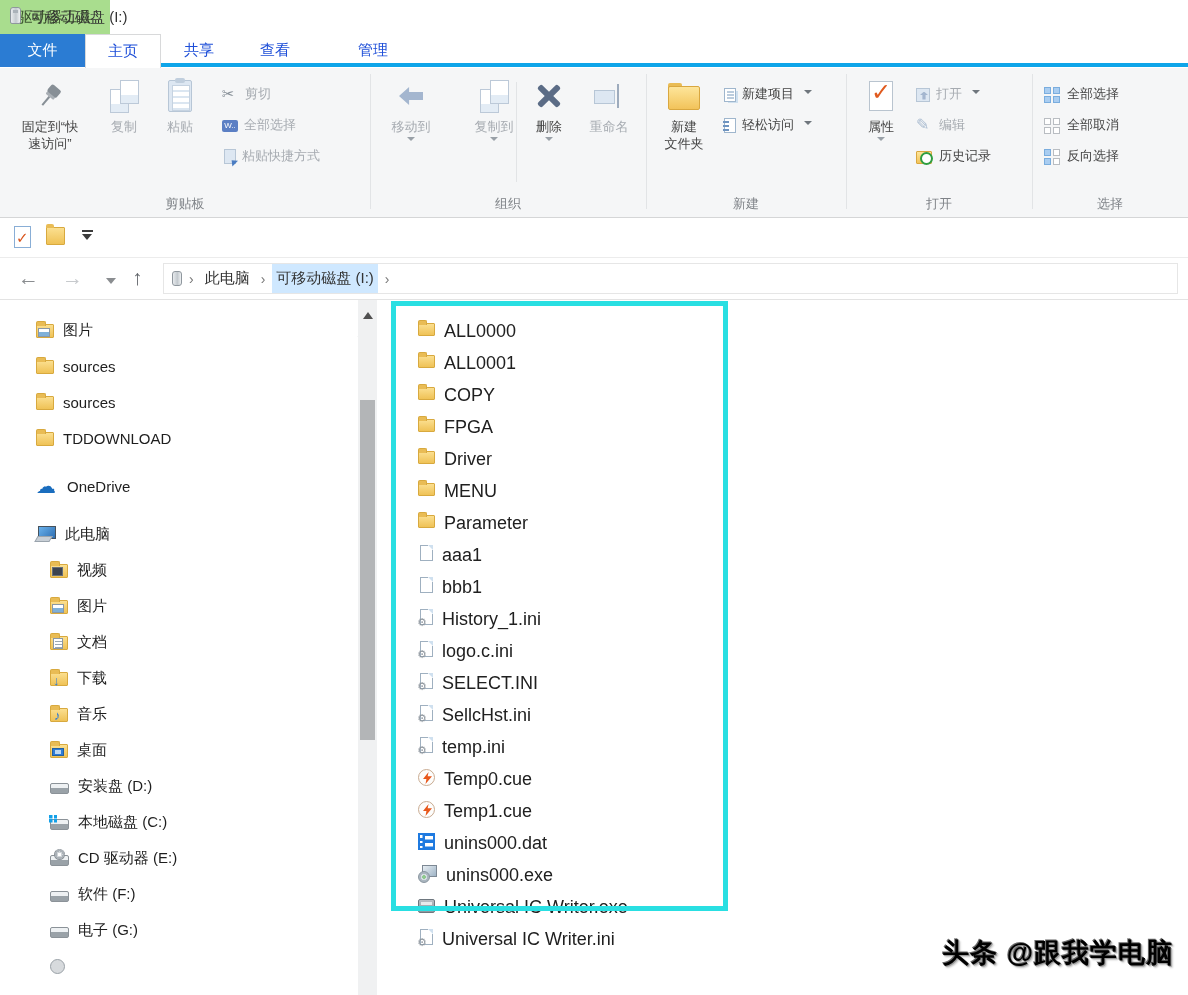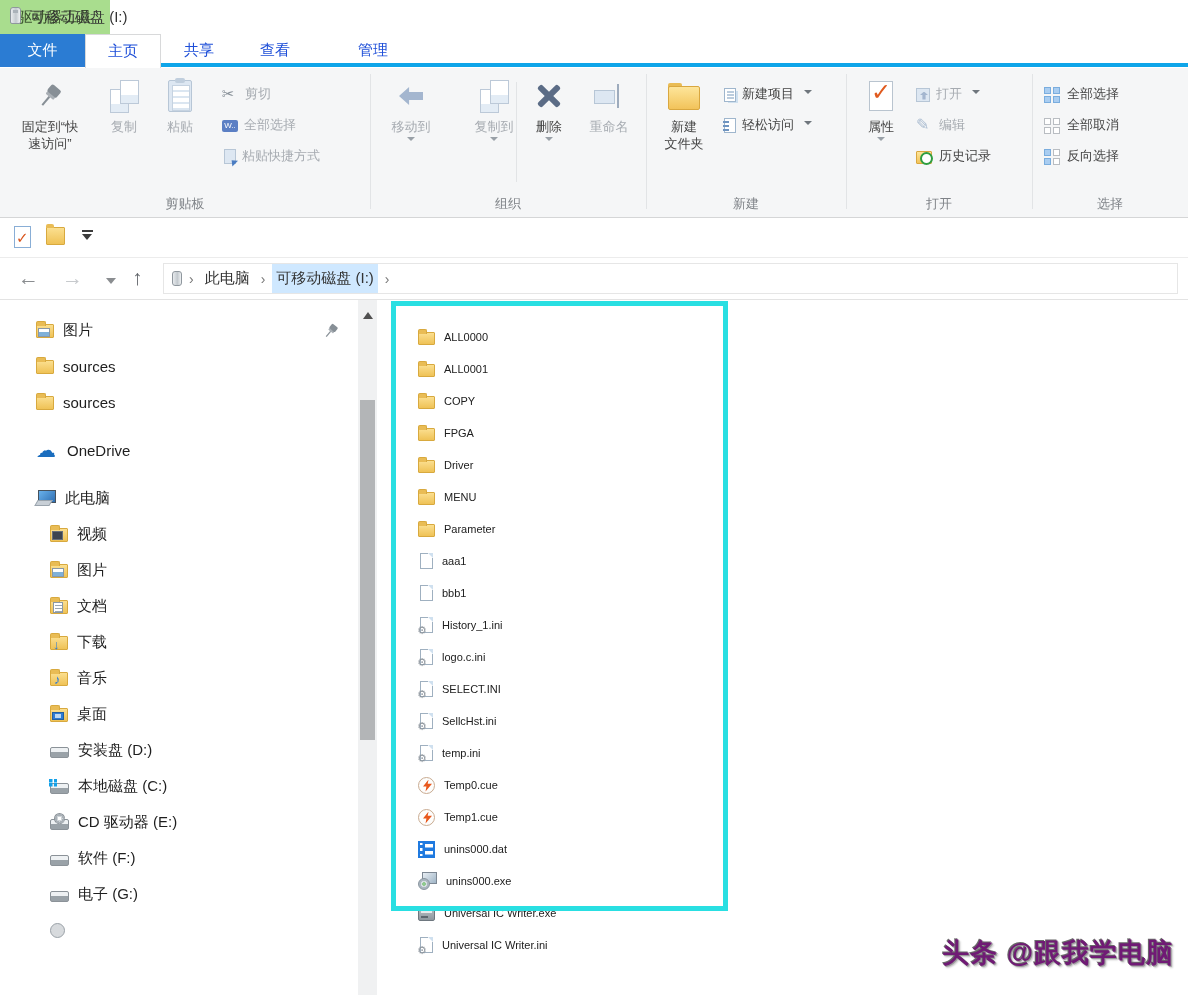--- a/index.html
+++ b/index.html
@@ -96,21 +96,21 @@
   .nav-chev { left:106px; top:20px; width:0; height:0; border:5px solid transparent; border-top:6px solid #8a8d90; }
   .nav-up { left:132px; color:#5f6368; } .nav-up::before { content:"↑"; }
   .addrfield { position:absolute; left:163px; top:5px; width:1015px; height:31px; background:#fff; border:1px solid #e6e6e6; display:flex; align-items:center; font-size:15px; color:#333; }
   .crumb-sep { color:#777; font-size:14px; padding:0 7px; }
   .crumb-sep::before { content:"›"; }
   .crumb { padding:0 4px; height:100%; display:flex; align-items:center; }
   .crumb-current { background:#cfe8ff; }
   .addr-drive { width:10px; height:15px; border:1px solid #8f979e; border-radius:3px; background:linear-gradient(90deg,#e8ebee,#c3c9ce 55%,#eef1f3); margin-left:8px; flex:none; }
 
   
-  #sidebar { left:0; top:300px; width:358px; height:695px; background:#fff; overflow:hidden; }
+  #sidebar { left:0; top:300px; width:390px; height:695px; background:#fff; overflow:hidden; }
   .srow { height:36px; display:flex; align-items:center; gap:9px; font-size:15px; color:#1e1e1e; position:relative; }
   .ind-top { padding-left:36px; } .ind-sub { padding-left:50px; }
   .spacer12 { height:12px; }
   .srow .pin-right { position:absolute; right:14px; top:6px; }
   
   .i-folder { width:18px; height:14px; background:linear-gradient(180deg,#fbdf90,#efc256); border:1px solid #d8a93e; border-radius:1px; position:relative; flex:none; margin-top:2px; }
   .i-folder::before { content:""; position:absolute; left:-1px; top:-4px; width:8px; height:4px; background:#e9bc55; border:1px solid #d8a93e; border-bottom:none; border-radius:2px 2px 0 0; }
   .ov { position:absolute; z-index:2; }
   .ov-video { left:1px; top:2px; width:11px; height:9px; background:#3d4450; box-shadow:inset 0 0 0 1px #666e7a; }
   .ov-pic { left:1px; top:3px; width:12px; height:9px; background:linear-gradient(180deg,#fff 45%,#7fb0d8 45%); border:1px solid #8a98a5; }
@@ -135,21 +135,21 @@
       linear-gradient(#13a0e8,#13a0e8) 4.5px 4.5px/3.5px 3.5px no-repeat; }
   .i-cd::after { content:""; position:absolute; left:3px; top:-7px; width:11px; height:11px; border-radius:50%; background:radial-gradient(circle,#fff 0 1.5px,#cfd4d8 1.5px 3px,#aab1b7 3px 5px,#8b9298 5px); }
   .i-part { width:15px; height:15px; border-radius:50%; background:#d7dadd; border:1px solid #9aa1a7; flex:none; }
   
   #sscroll { left:358px; top:300px; width:19px; height:695px; background:#f0f1f2; }
   .sarrow { position:absolute; left:5px; top:7px; width:0; height:0; border:5px solid transparent; border-bottom:7px solid #505050; }
   .sthumb { position:absolute; left:2px; top:100px; width:15px; height:340px; background:#b3b5b7; }
 
   
   #filelist { left:384px; top:300px; width:700px; height:695px; background:#fff; padding-top:21px; }
-  .frow { height:32px; display:flex; align-items:center; gap:9px; padding-left:34px; font-size:11px; color:#202020; }
+  .frow { height:32px; display:flex; gap:9px; padding-left:34px; font-size:18px; color:#202020; }
   .f-folder { width:17px; height:13px; background:linear-gradient(180deg,#fbdf90,#efc256); border:1px solid #d8a93e; border-radius:1px; position:relative; flex:none; margin-top:2px; }
   .f-folder::before { content:""; position:absolute; left:-1px; top:-4px; width:7px; height:4px; background:#e9bc55; border:1px solid #d8a93e; border-bottom:none; border-radius:2px 2px 0 0; }
   .f-file { width:13px; height:16px; background:#fff; border:1px solid #9fb0c0; position:relative; flex:none; margin-left:2px; }
   .f-file::after { content:""; position:absolute; right:-1px; top:-1px; border-style:solid; border-width:0 5px 5px 0; border-color:#fff #cfe0ef; }
   .f-ini::before { content:"⚙"; position:absolute; left:-4px; bottom:-5px; font-size:11px; color:#8d959d; z-index:2; }
   .f-cue { width:17px; height:17px; border-radius:50%; border:1px solid #c9ab91; background:#fdfdfc; position:relative; flex:none; }
   .f-cue::before { content:""; position:absolute; left:4px; top:2px; width:9px; height:12px; background:#e8581c; clip-path:polygon(62% 0,0 58%,38% 58%,28% 100%,100% 36%,52% 36%); }
   .f-dat { width:17px; height:17px; background:#1f7ae0; flex:none; position:relative; }
   .f-dat::before { content:""; position:absolute; inset:0; background:
       linear-gradient(#fff,#fff) 7px 3px/8px 3.5px no-repeat,
@@ -159,21 +159,21 @@
   .f-exe::before { content:""; position:absolute; left:4px; top:0; width:13px; height:10px; border:1px solid #7d8894; background:linear-gradient(135deg,#e8eef3,#9fb4c6); box-shadow:0 11px 0 -9px #7d8894; }
   .f-exe::after { content:""; position:absolute; left:0; bottom:0; width:10px; height:10px; border-radius:50%; background:radial-gradient(circle,#8fc98f 0 2px,#d6dde2 2px 3.5px,#aab6bf 3.5px); border:1px solid #89959f; }
   .f-icw { width:17px; height:14px; background:linear-gradient(180deg,#b9bfc5,#8e979e); border:1px solid #6e777f; border-radius:2px; position:relative; flex:none; margin-top:2px; }
   .f-icw::before { content:""; position:absolute; left:2px; top:2px; width:11px; height:3px; background:#e7eaec; }
   .f-icw::after { content:""; position:absolute; left:2px; bottom:2px; width:7px; height:2px; background:#5d666e; }
 
   
   #cyanbox { left:391px; top:301px; width:337px; height:610px; border:5px solid #29dfe2; z-index:6; pointer-events:none; }
 
   
-  #watermark { right:14px; top:935px; font-size:27px; font-weight:bold; letter-spacing:1px; color:#701a75;
+  #watermark { right:14px; top:935px; font-size:27px; font-weight:bold; letter-spacing:1px; color:#000000;
     text-shadow:-1px -1px 0 #6a6a6a, 1px 1px 0 #9a9a9a, 2px 2px 2px rgba(0,0,0,.25); z-index:7; }
 </style>
 </head>
 <body>
 
 <div class="abs" id="titlebar">
   <span class="usb-glyph"></span>
   <span class="abs title-text">可移动磁盘 (I:)</span>
   <div class="tools-tab">驱动器工具</div>
 </div>
@@ -358,20 +358,24 @@
     <span class="pin-right pinshape pin-sm"></span>
   </div>
   <div class="srow ind-top">
     <span class="i-folder"></span>
     <span>sources</span>
   </div>
   <div class="srow ind-top">
     <span class="i-folder"></span>
     <span>sources</span>
   </div>
+  <div class="srow ind-top">
+    <span class="i-folder"></span>
+    <span>TDDOWNLOAD</span>
+  </div>
   <div class="spacer12"></div>
   <div class="srow ind-top">
     <span class="i-cloud"></span>
     <span>OneDrive</span>
   </div>
   <div class="spacer12"></div>
   <div class="srow ind-top">
     <span class="i-computer"></span>
     <span>此电脑</span>
   </div>

